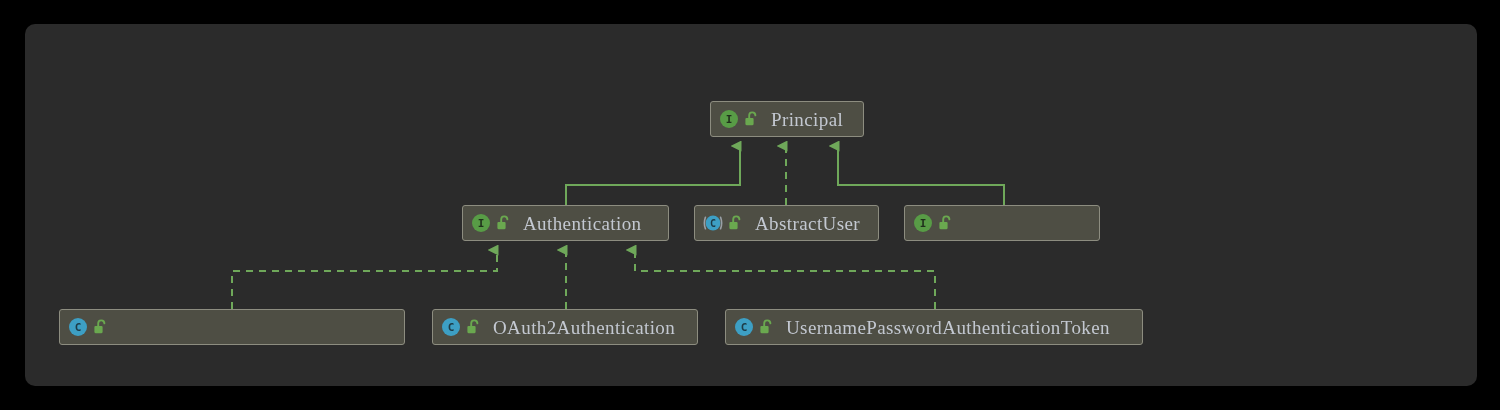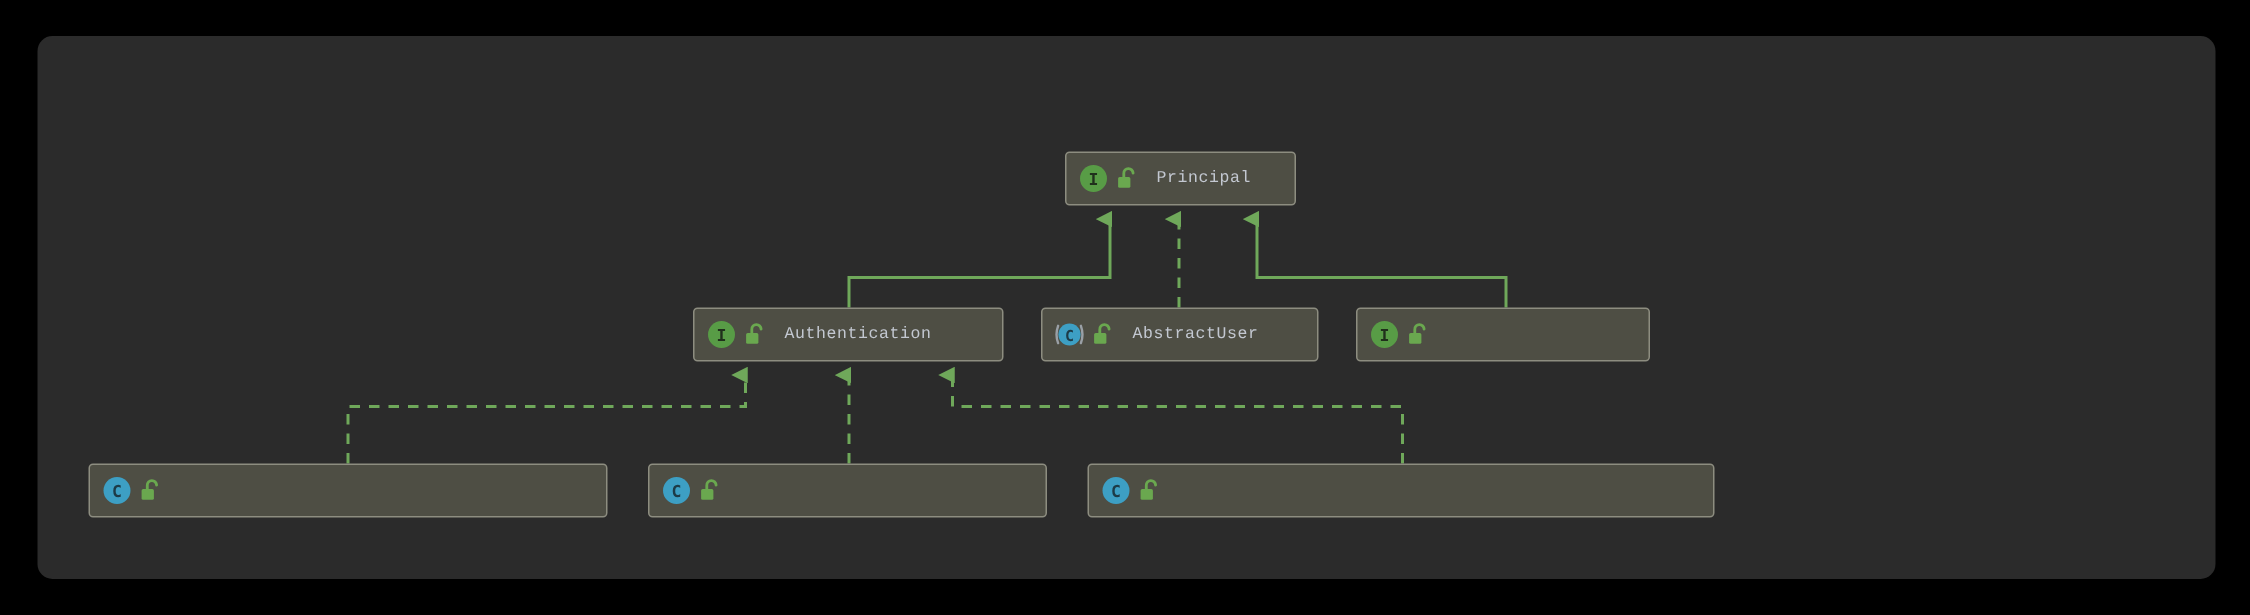--- a/index.html
+++ b/index.html
@@ -52,22 +52,22 @@
     border: 1px solid #8d8d80;
     border-radius: 3px;
     display: flex;
     align-items: center;
     padding: 0 14px 0 8px;
     white-space: nowrap;
   }
 
   .node-label {
     color: #c3c8d1;
-    font-family: Liberation Mono, monospace;
-    font-size: 11px;
+    font-family: Liberation Serif, serif;
+    font-size: 19px;
     letter-spacing: 0.4px;
     line-height: 1;
     padding-left: 12px;
   }
 
   
   .stereo-icon {
     position: relative;
     width: 20px;
     height: 20px;
@@ -207,29 +207,31 @@
             <circle cx="10" cy="10" r="9" fill="#3d9fc4"></circle>
             <text x="10" y="14.4" text-anchor="middle" font-family="DejaVu Sans Mono, monospace" font-size="11" font-weight="bold" fill="#1d3b47">C</text>
           </svg>
         </span>
         <span class="lock-icon">
           <svg width="15" height="16" viewBox="0 0 15 16">
             <path d="M5.2 7.4 L5.2 4.6 A3.1 3.1 0 0 1 11.4 4.4" fill="none" stroke="#6aa84f" stroke-width="1.9" stroke-linecap="round"></path>
             <rect x="1.4" y="7.0" width="8.2" height="7.2" rx="1.1" fill="#6aa84f"></rect>
           </svg>
         </span>
+        <span class="node-label">OAuth2Authentication</span>
       </div>
       <div class="uml-node" style="left: 725px; top: 309px; width: 418px;">
         <span class="stereo-icon">
           <svg width="20" height="20" viewBox="0 0 20 20">
             <circle cx="10" cy="10" r="9" fill="#3d9fc4"></circle>
             <text x="10" y="14.4" text-anchor="middle" font-family="DejaVu Sans Mono, monospace" font-size="11" font-weight="bold" fill="#1d3b47">C</text>
           </svg>
         </span>
         <span class="lock-icon">
           <svg width="15" height="16" viewBox="0 0 15 16">
             <path d="M5.2 7.4 L5.2 4.6 A3.1 3.1 0 0 1 11.4 4.4" fill="none" stroke="#6aa84f" stroke-width="1.9" stroke-linecap="round"></path>
             <rect x="1.4" y="7.0" width="8.2" height="7.2" rx="1.1" fill="#6aa84f"></rect>
           </svg>
         </span>
+        <span class="node-label">UsernamePasswordAuthenticationToken</span>
       </div>
     </div>
 </div>
 
 </body></html>

